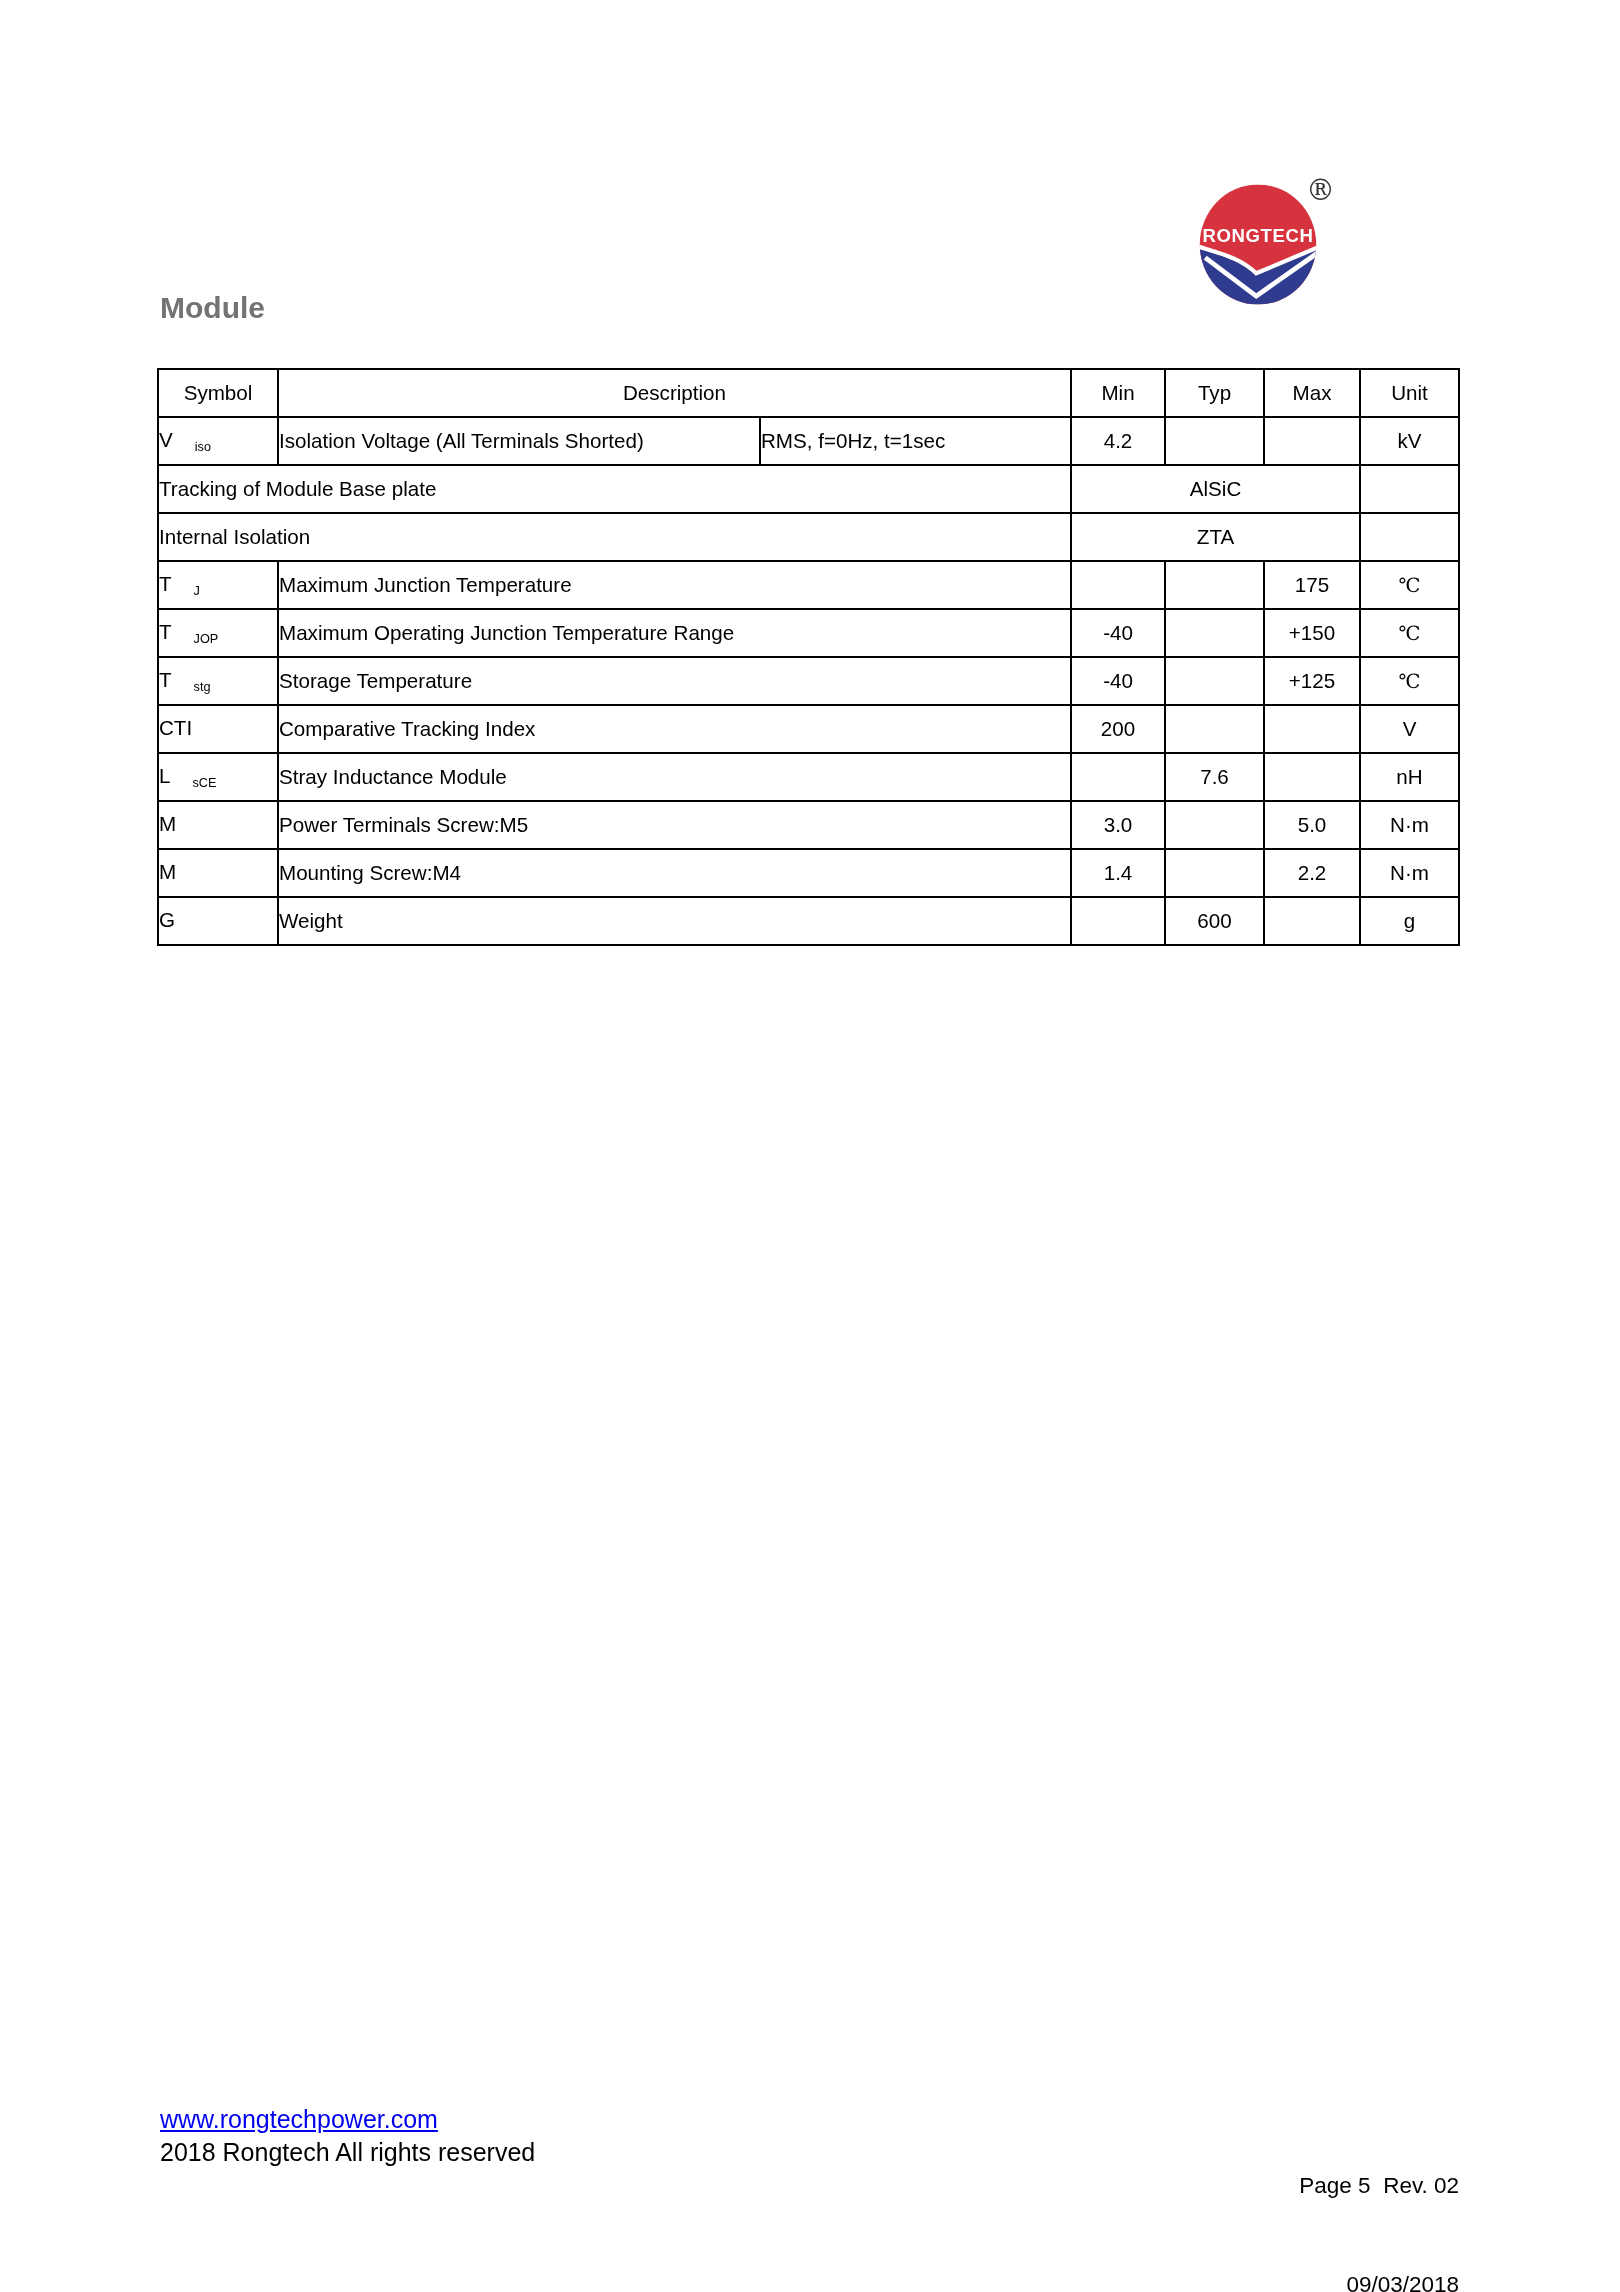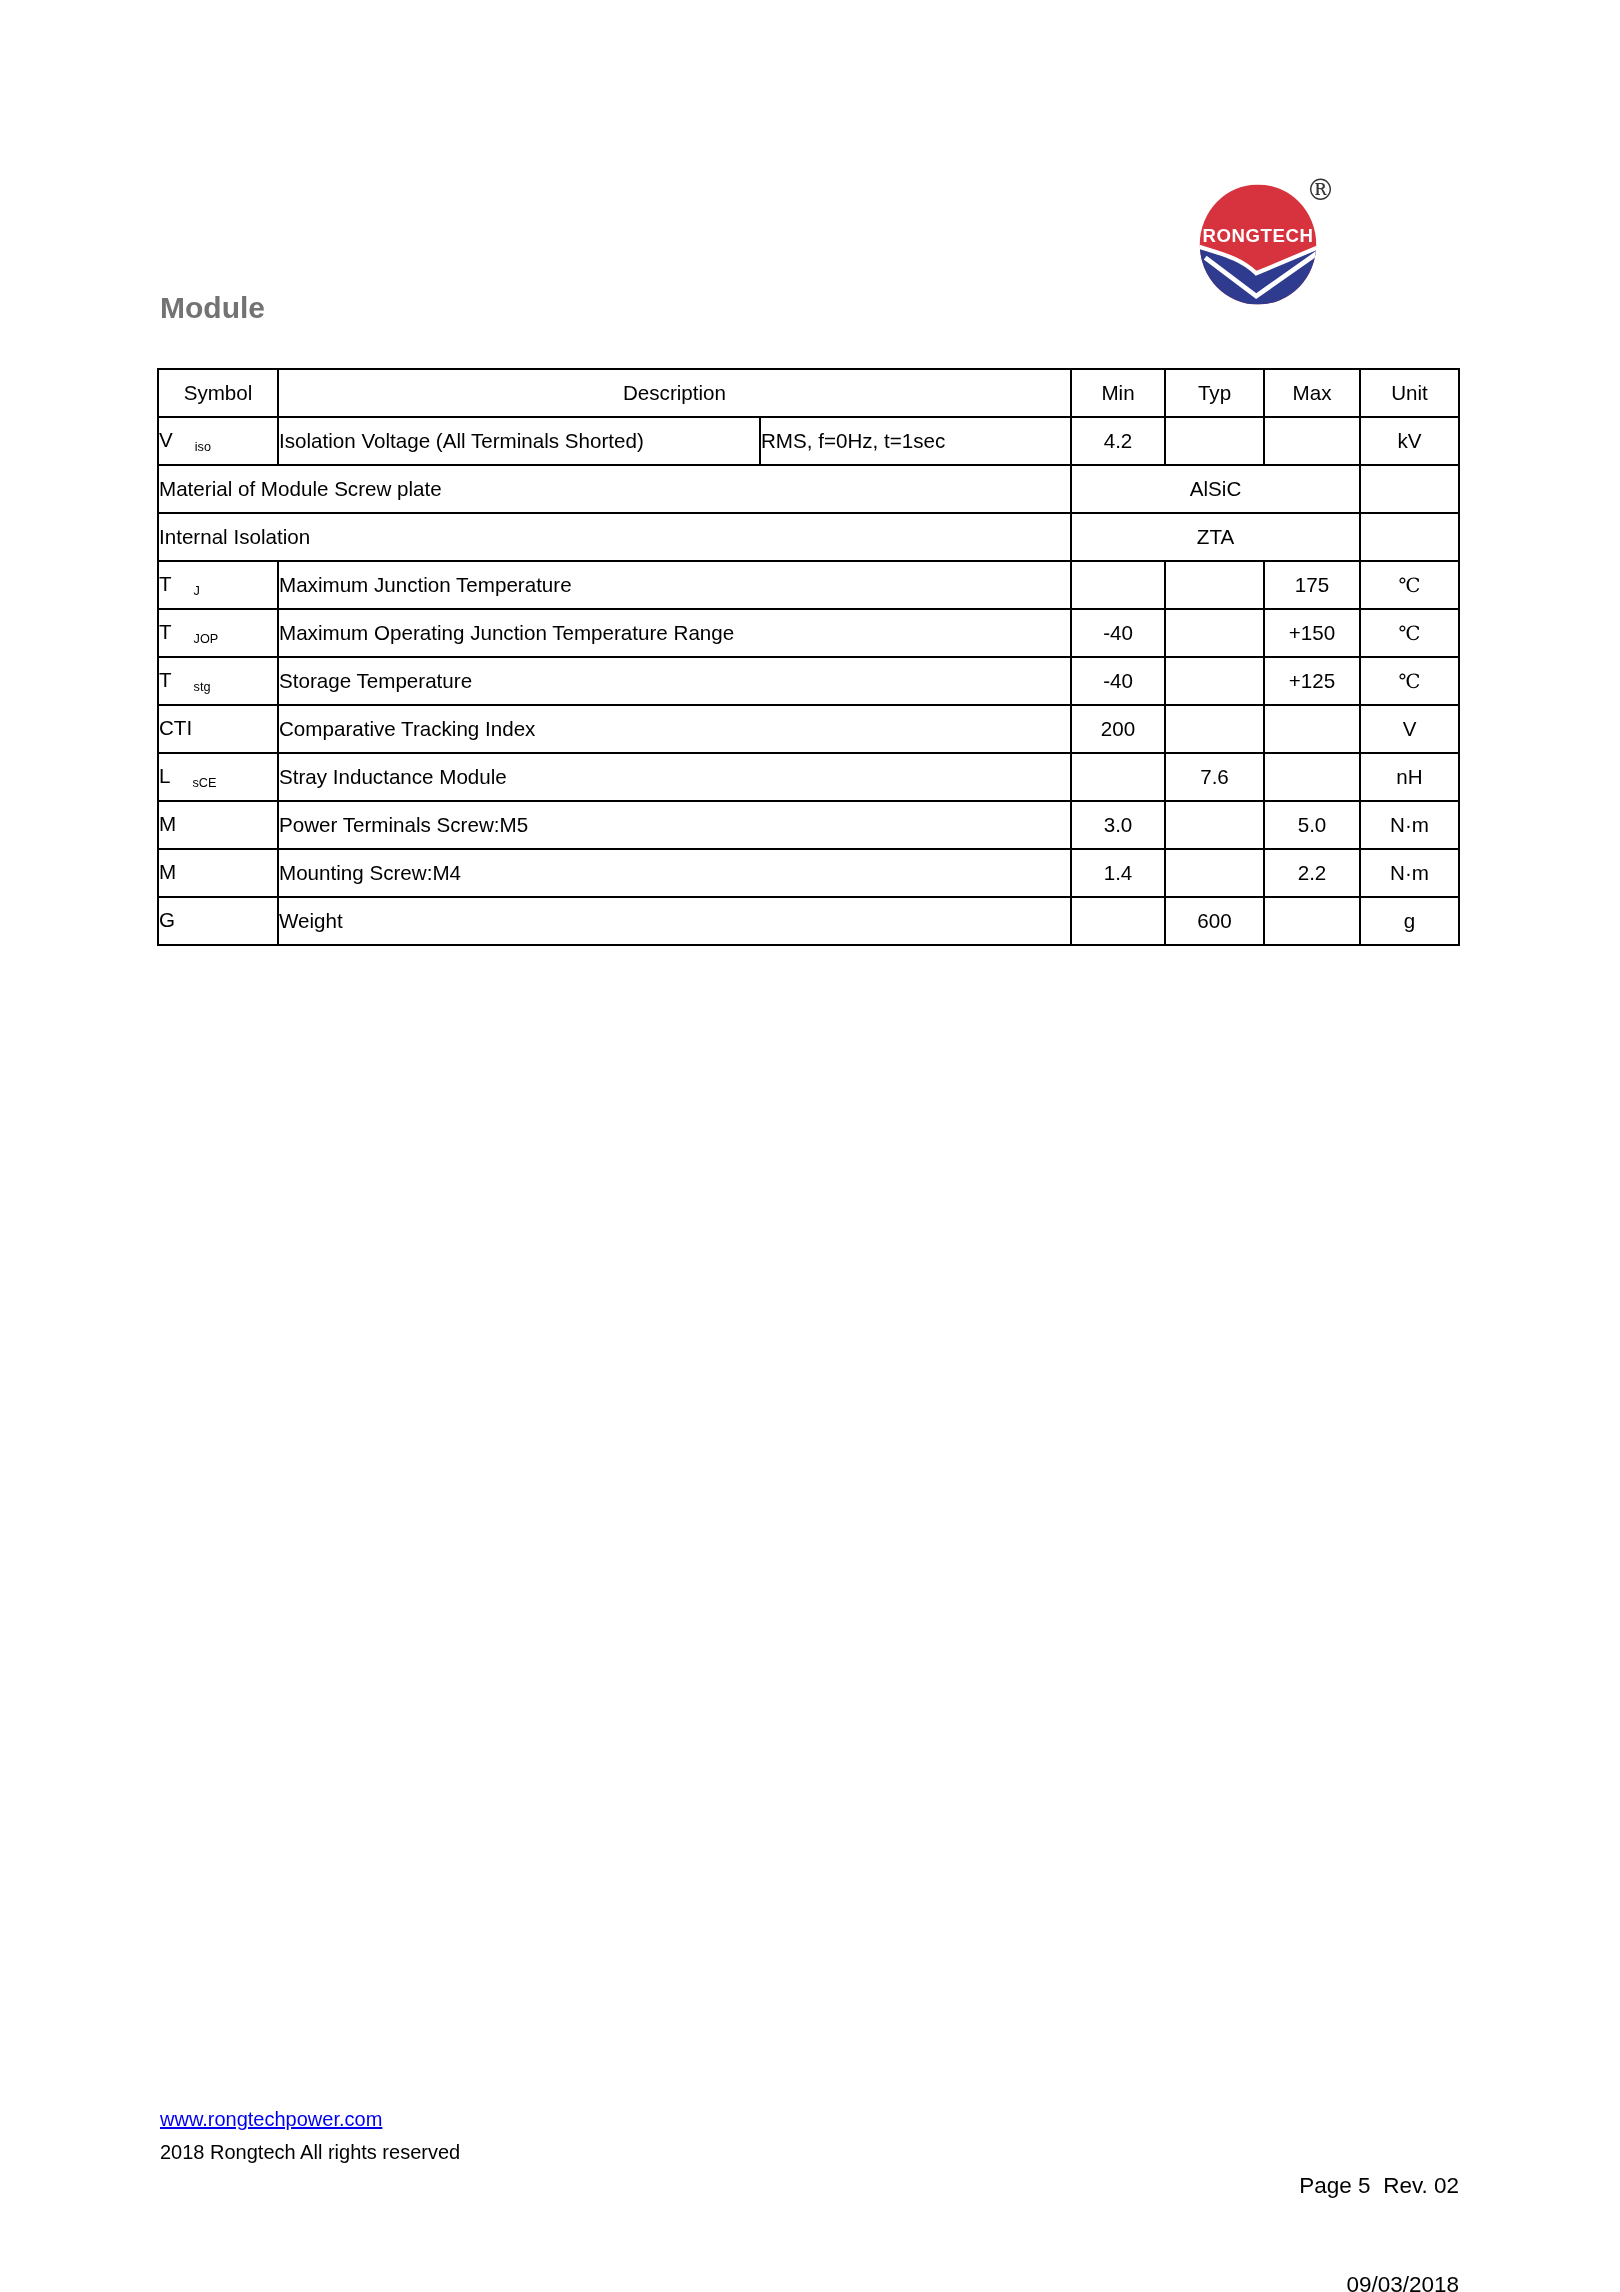--- a/index.html
+++ b/index.html
@@ -70,21 +70,21 @@
   td.val, th{text-align:center;}
   .sub{font-size:12.7px;vertical-align:-3.9px;margin-left:22px;}
   .unit-text{font-size:20.6px;margin-top:43px;}
   .serif-unit{font-family:"DejaVu Serif","Liberation Serif",serif;font-size:19.6px;}
 
   
   .footer-left{
     position:absolute;
     left:160px;
     top:2103px;
-    font-size:20px;
+    font-size:25px;
     line-height:33px;
   }
   .footer-left .site{
     color:#0000EE;
     text-decoration:underline;
     cursor:pointer;
   }
   .footer-right{
     position:absolute;
     right:161px;
@@ -145,21 +145,21 @@
         <td class="sym"><span>V</span><span class="sub">iso</span></td>
         <td class="desc">Isolation Voltage (All Terminals Shorted)</td>
         <td class="desc">RMS, f=0Hz, t=1sec</td>
         <td class="val">4.2</td>
         <td class="val"></td>
         <td class="val"></td>
         <td class="val"><span class="unit-text">kV</span></td>
       </tr>
 
       <tr>
-        <td class="desc" colspan="3">Material of Module Screw plate</td>
+        <td class="desc" colspan="3">Tracking of Module Base plate</td>
         <td class="val" colspan="3">AlSiC</td>
         <td class="val"></td>
       </tr>
 
       <tr>
         <td class="desc" colspan="3">Internal Isolation</td>
         <td class="val" colspan="3">ZTA</td>
         <td class="val"></td>
       </tr>
 

